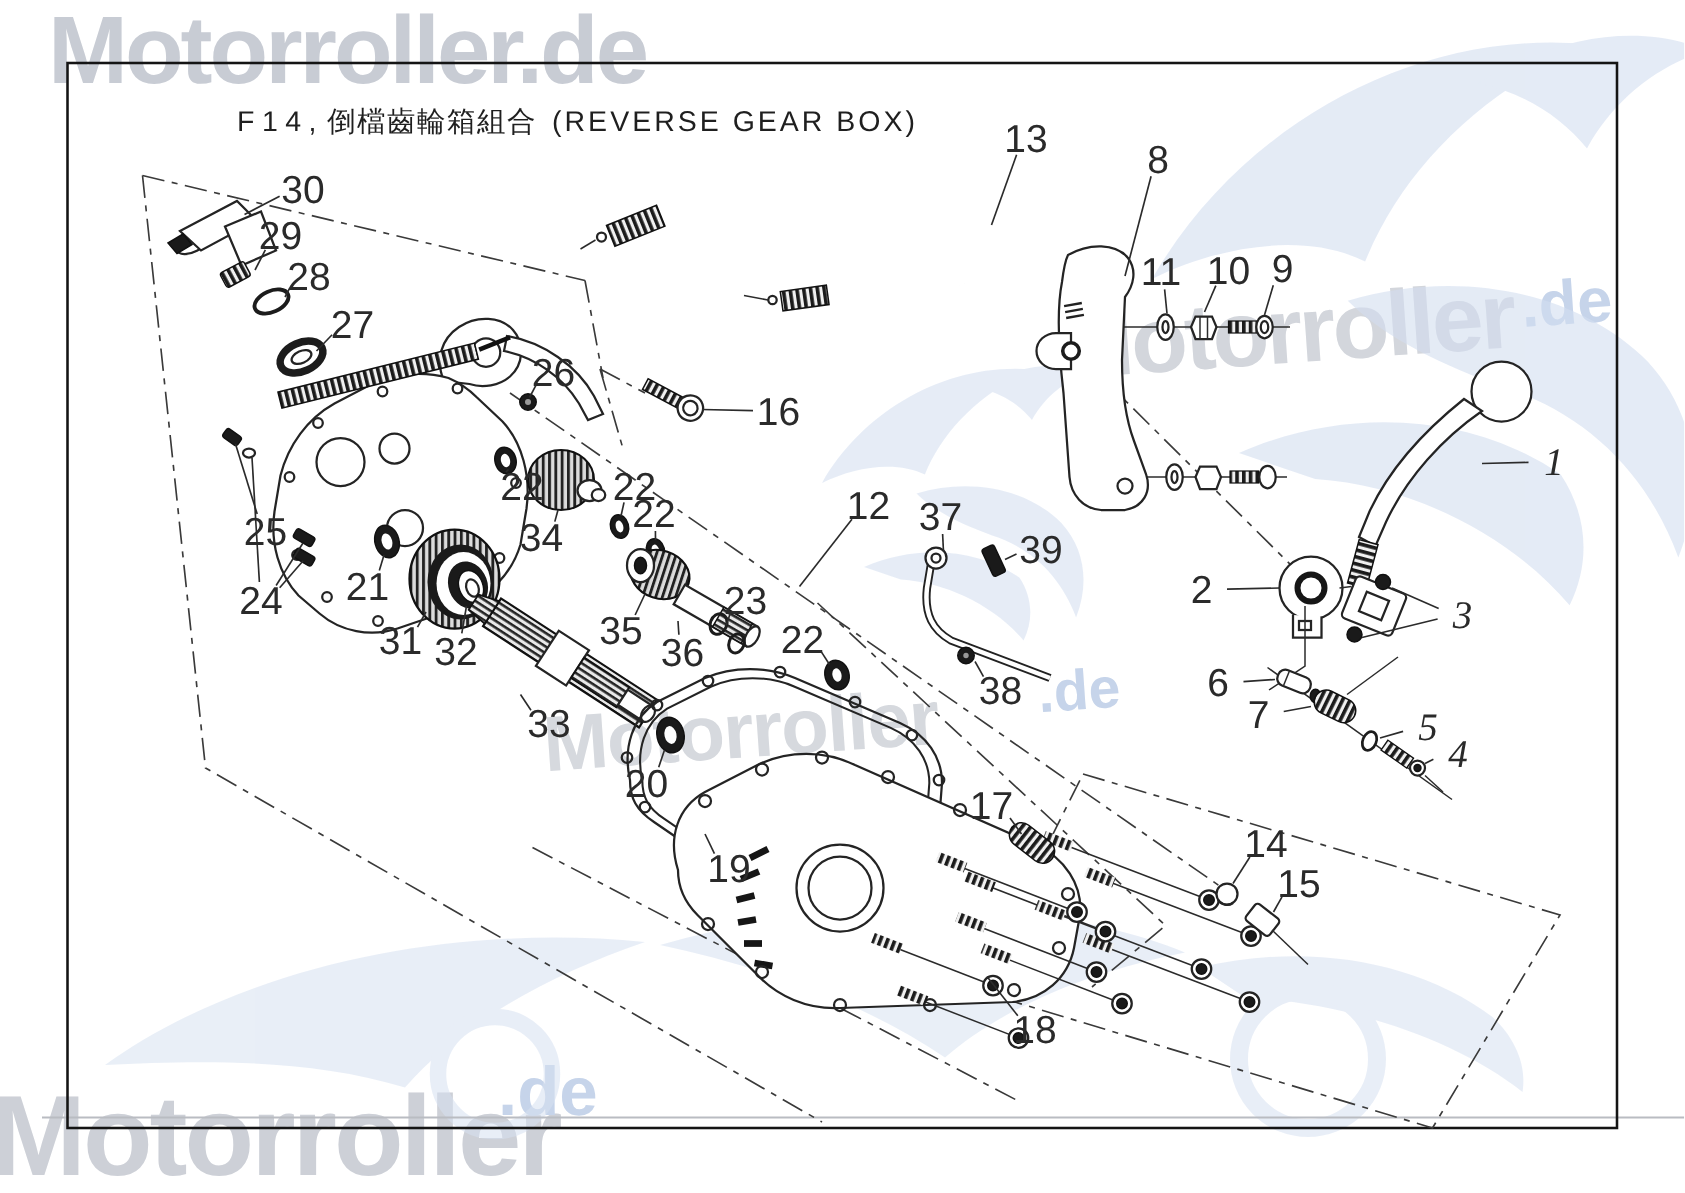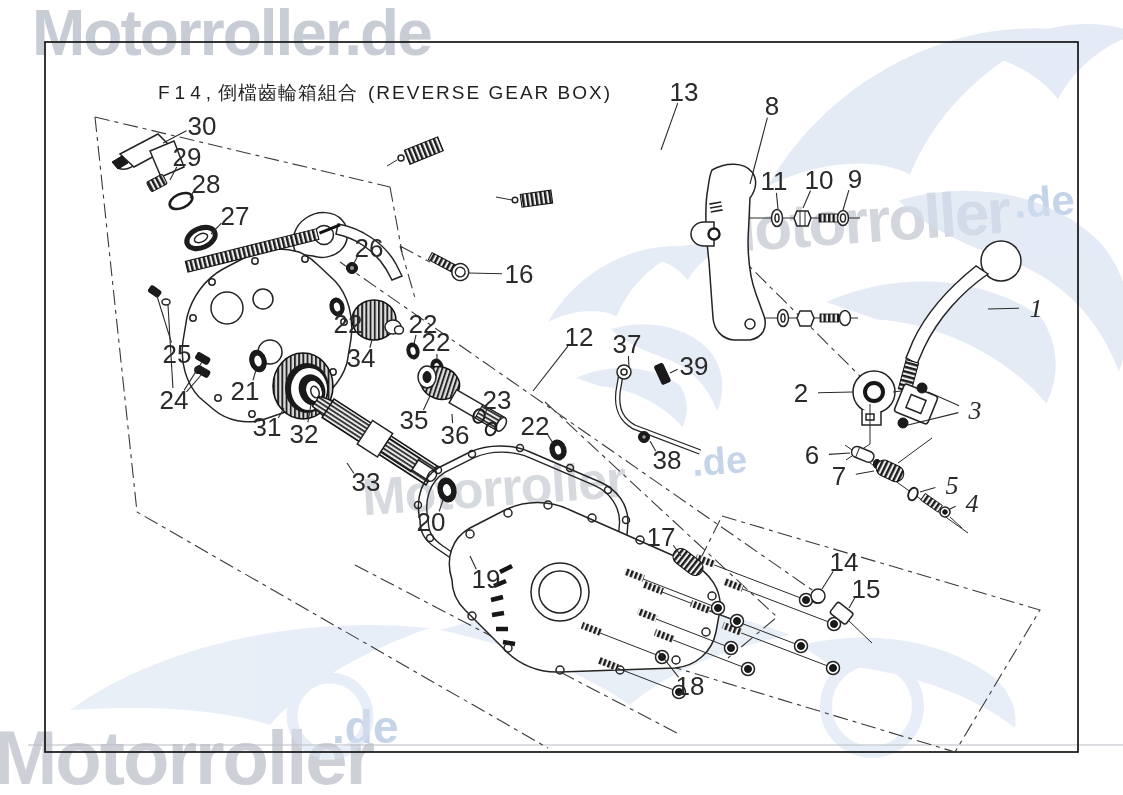--- a/index.html
+++ b/index.html
@@ -8,21 +8,21 @@
   .wm-layer{position:absolute;inset:0;z-index:1;pointer-events:none;}
   .wm{position:absolute;font-weight:bold;white-space:nowrap;user-select:none;}
   .wm-top{left:32px;top:-4px;font-size:64px;letter-spacing:-2px;color:#c8ccd4;}
   .wm-right{left:704px;top:186px;font-size:62px;letter-spacing:-2px;color:#d3d6dc;transform:rotate(-4deg);}
   .wm-right-de{left:1014px;top:178px;font-size:42px;color:#c6d4ea;transform:rotate(-4deg);}
   .wm-mid{left:362px;top:458px;font-size:52px;letter-spacing:-1px;color:#d6d9de;transform:rotate(-4deg);}
   .wm-mid-de{left:692px;top:440px;font-size:38px;color:#c6d4ea;transform:rotate(-4deg);}
   .wm-bottom{left:-6px;top:714px;font-size:76px;letter-spacing:-2px;color:#cdd0d7;}
   .wm-bottom-de{left:332px;top:700px;font-size:46px;color:#c6d4ea;}
   svg.art{position:absolute;inset:0;z-index:2;}
-  .title{position:absolute;left:158px;top:80px;z-index:3;color:#1f1f1f;font-size:19px;text-align:right;}
+  .title{position:absolute;left:158px;top:68px;z-index:3;color:#1f1f1f;font-size:19px;text-align:right;}
   .title .code{letter-spacing:5px;margin-right:2px;}
   .title .cjk{letter-spacing:1px;margin-right:10px;}
   .title .en{letter-spacing:2px;}
   
   .ln{stroke:#242424;stroke-width:1.5;fill:#fff;}
   .lnf{stroke:#242424;stroke-width:1.5;fill:none;}
   .thin{stroke:#2b2b2b;stroke-width:1;fill:none;}
   .dd{stroke:#3a3a3a;stroke-width:1.1;fill:none;stroke-dasharray:15 5 4 5;}
   .leader{stroke:#2b2b2b;stroke-width:1.1;}
   .callout{fill:#2a2a2a;font-family:"Liberation Sans",sans-serif;font-size:26px;

